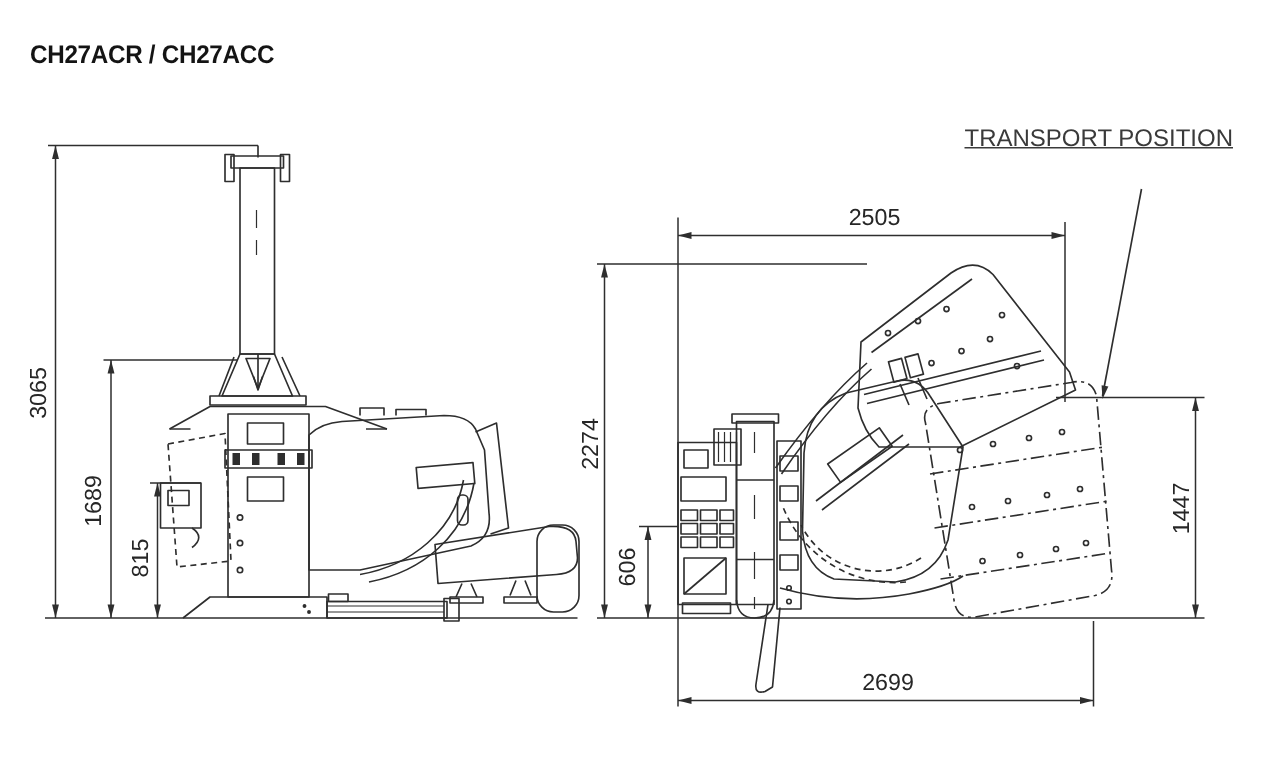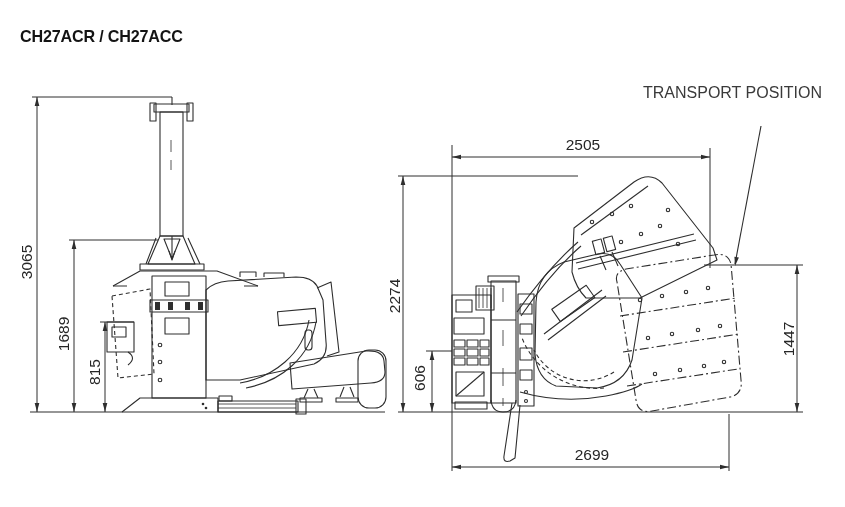--- a/index.html
+++ b/index.html
@@ -2,21 +2,21 @@
 <html><head>
 <meta charset="utf-8">
 <style>
   html,body{margin:0;padding:0;background:#ffffff;}
   .page{position:relative;width:845px;height:507px;background:#ffffff;overflow:hidden;
         font-family:"Liberation Sans",sans-serif;}
   .title{position:absolute;left:20px;top:27px;font-size:17px;font-weight:700;
          letter-spacing:-0.2px;color:#141414;transform:scaleX(0.95);transform-origin:left top;
          white-space:nowrap;}
   .annotation{position:absolute;left:643px;top:82px;font-size:16px;font-weight:500;
-              color:#3a3a3a;line-height:21px;white-space:nowrap;}
+              color:#3a3a3a;line-height:21px;white-space:nowrap;text-decoration:underline;}
   svg{position:absolute;left:0;top:0;}
   svg path,svg rect,svg circle,svg line{fill:none;stroke:#2e2e2e;stroke-width:1.1;
         stroke-linejoin:round;}
   svg .f{fill:#2e2e2e;stroke:none;}
   svg .dash{stroke-dasharray:4 3;}
   svg .dashdot{stroke-dasharray:9 3 2 3;}
   svg .thin{stroke-width:0.8;}
   svg .dim path{stroke-width:1;}
   svg text{stroke:none;fill:#262626;font-family:"Liberation Sans",sans-serif;
            font-size:15.5px;}

